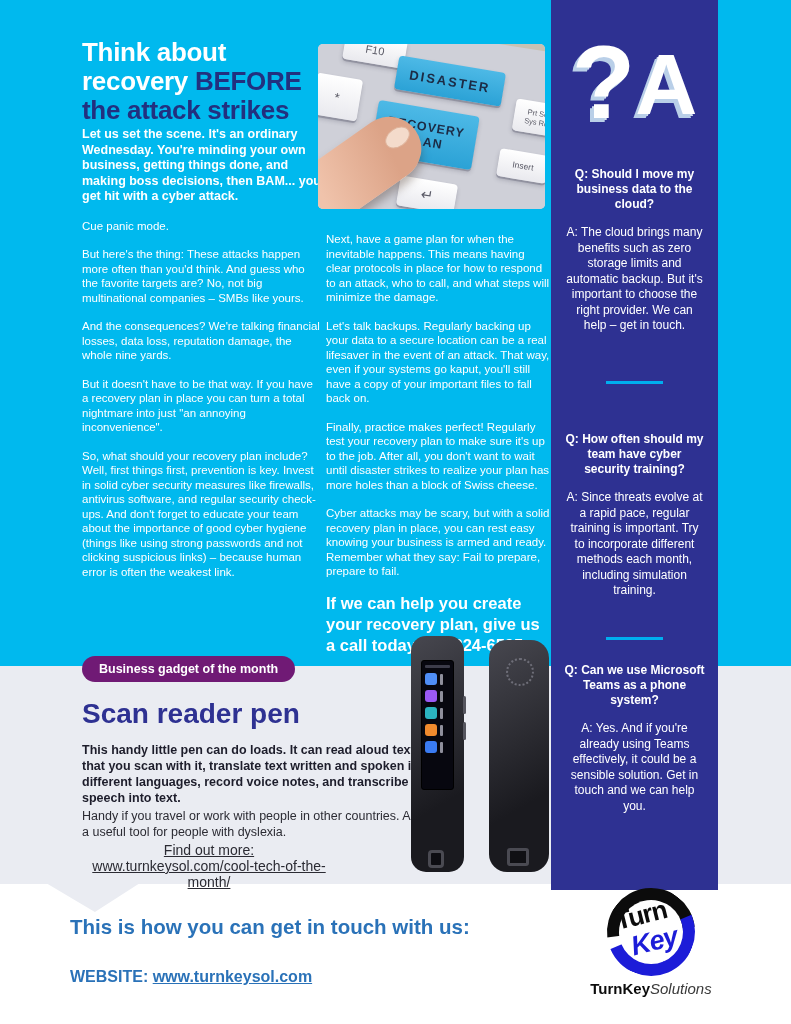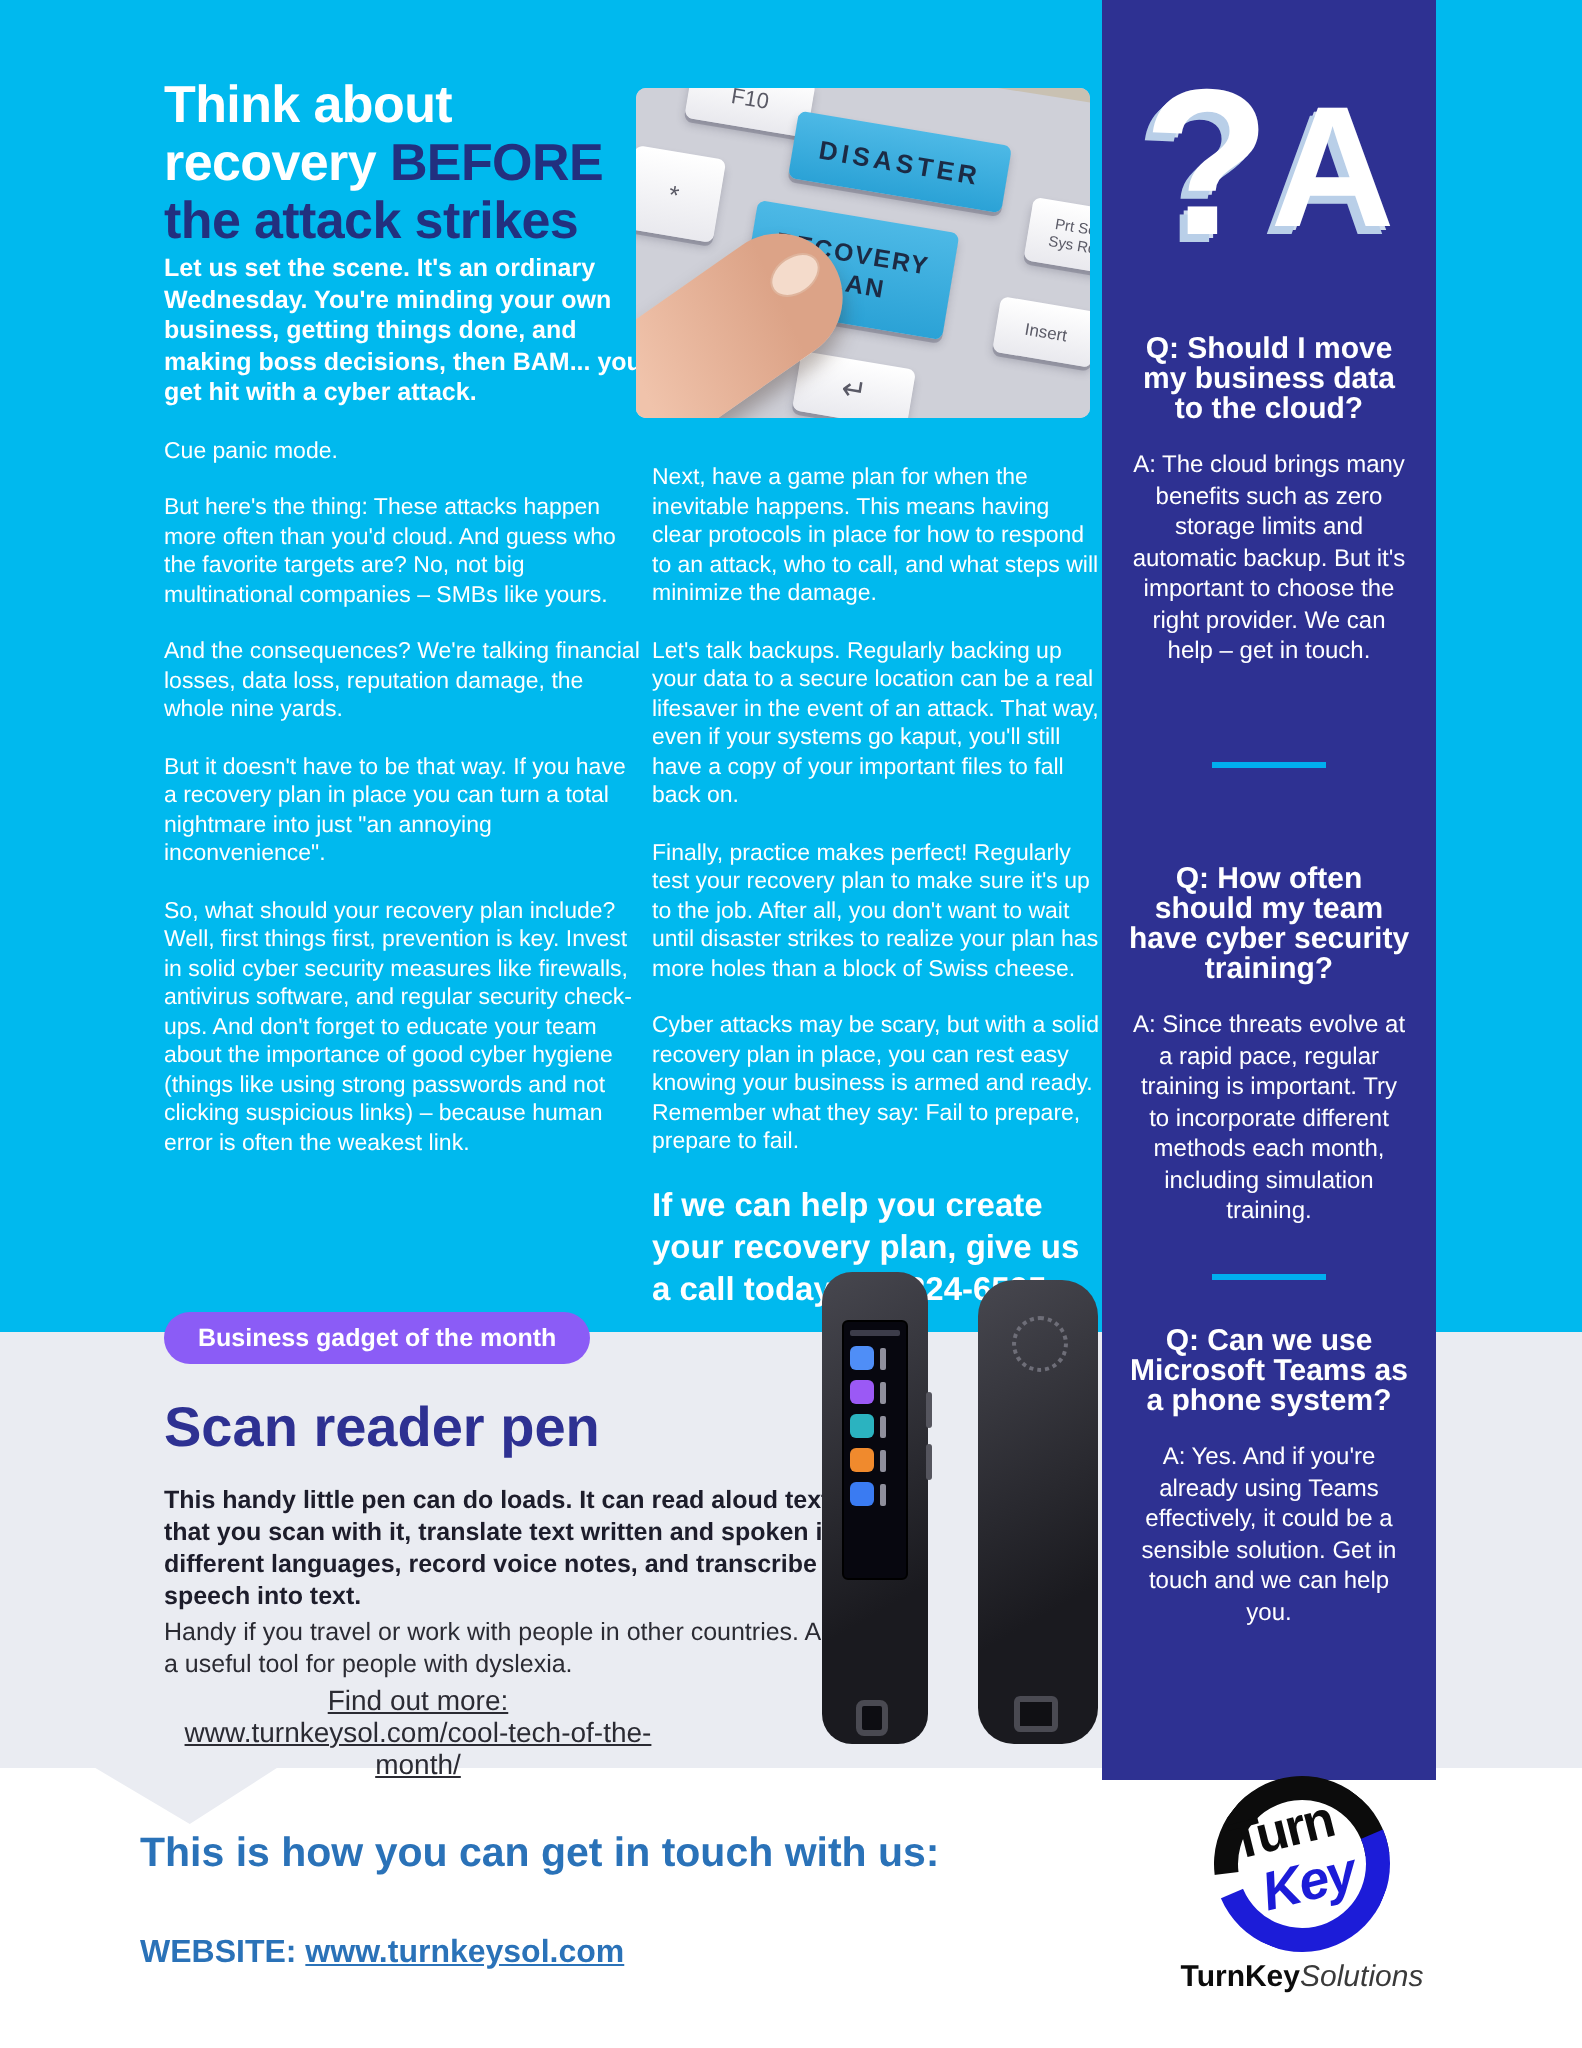--- a/index.html
+++ b/index.html
@@ -11,21 +11,21 @@
   .bg-gray { position:absolute; left:0; top:666px; width:791px; height:218px; background:#eaecf2; }
   .gray-tail { position:absolute; left:46px; top:883px; width:94px; height:29px; background:#eaecf2;
                clip-path:polygon(0 0,100% 0,52% 100%); }
 
   
   .sidebar { position:absolute; left:551px; top:0; width:167px; height:890px; background:#2e3192; color:#fff; }
   .qa-mark { position:absolute; top:30px; left:0; width:100%; text-align:center; font-weight:bold; color:#fff; }
   .qa-mark .q { font-size:104px; line-height:104px; text-shadow:-4px 4px 0 #b9cfe8, -2px 2px 0 #cfdcee; }
   .qa-mark .a { font-size:86px; line-height:86px; display:inline-block; transform:translateY(-4px); text-shadow:-4px 4px 0 #b9cfe8, -2px 2px 0 #cfdcee; }
   .faq { position:absolute; left:0; width:100%; padding:0 13px; text-align:center; }
-  .faq .q { font-weight:bold; font-size:15px; line-height:15px; margin-bottom:13px; }
+  .faq .q { font-weight:bold; font-size:12px; line-height:15px; margin-bottom:13px; }
   .faq .a { font-size:12px; line-height:15.5px; }
   .faq1 { top:167px; } .faq2 { top:432px; } .faq3 { top:663px; }
   .divider { position:absolute; left:55px; width:57px; height:3px; background:#00aeef; }
   .div1 { top:381px; } .div2 { top:637px; }
 
   
   .title { position:absolute; left:82px; top:38px; width:245px; font-size:26px; line-height:29px; font-weight:bold; letter-spacing:-0.3px; }
   .title .t-white { color:#ffffff; }
   .title .t-navy { color:#22307f; }
   .col-left { position:absolute; left:82px; top:127px; width:240px; color:#ffffff; font-size:11.5px; line-height:14.5px; }
@@ -47,21 +47,21 @@
   .k-disaster { left:78px; top:20px; width:108px; height:34px; font-size:13px; font-weight:bold; letter-spacing:2px; }
   .k-recovery { left:56px; top:64px; width:102px; height:54px; font-size:12.5px; font-weight:bold; letter-spacing:1px; flex-direction:column; line-height:15px; }
   .k-prtsc { left:196px; top:58px; width:46px; height:32px; font-size:7.5px; flex-direction:column; line-height:9px; }
   .k-insert { left:180px; top:108px; width:50px; height:28px; font-size:8.5px; }
   .k-enter { left:80px; top:136px; width:58px; height:30px; font-size:15px; }
   .finger { position:absolute; left:-28px; top:94px; width:138px; height:64px; border-radius:32px;
             background:linear-gradient(100deg,#f0c3ab 20%,#dca387 75%); transform:rotate(-35deg); box-shadow:-4px 6px 10px rgba(60,40,30,.35); }
   .nail { position:absolute; left:66px; top:84px; width:27px; height:19px; border-radius:50%; background:#f4dbcb; transform:rotate(-35deg); border:1px solid #dfb49c; }
 
   
-  .badge { position:absolute; left:82px; top:656px; background:#8b5cf6; color:#fff; font-weight:bold; font-size:12.5px;
+  .badge { position:absolute; left:82px; top:656px; background:#701a75; color:#fff; font-weight:bold; font-size:12.5px;
            padding:6px 17px; border-radius:14px; }
   .gadget-title { position:absolute; left:82px; top:698px; color:#2e3192; font-size:28px; font-weight:bold; }
   .gadget-bold { position:absolute; left:82px; top:742px; width:350px; color:#1d1d2b; font-weight:bold; font-size:12.5px; line-height:16px; }
   .gadget-text { position:absolute; left:82px; top:808px; width:350px; color:#2b2b33; font-size:12.5px; line-height:16px; }
   .find-more { position:absolute; left:82px; top:842px; width:254px; text-align:center; color:#2b2b33; font-size:14px; line-height:16px; }
   .find-more a, .find-more .lbl { color:#2b2b33; text-decoration:underline; }
 
   
   .pens { position:absolute; left:405px; top:630px; width:152px; height:246px; }
   .pen { position:absolute; background:linear-gradient(150deg,#47474f,#1a1a1f 70%); }
@@ -101,21 +101,21 @@
 
   <div class="bg-cyan"></div>
   <div class="bg-gray"></div>
   <div class="gray-tail"></div>
 
   <h1 class="title"><span class="t-white">Think about recovery </span><span class="t-navy">BEFORE the attack strikes</span></h1>
 
   <div class="col-left">
     <p class="lead">Let us set the scene. It's an ordinary Wednesday. You're minding your own business, getting things done, and making boss decisions, then BAM... you get hit with a cyber attack.</p>
     <p>Cue panic mode.</p>
-    <p>But here's the thing: These attacks happen more often than you'd cloud. And guess who the favorite targets are? No, not big multinational companies – SMBs like yours.</p>
+    <p>But here's the thing: These attacks happen more often than you'd think. And guess who the favorite targets are? No, not big multinational companies – SMBs like yours.</p>
     <p>And the consequences? We're talking financial losses, data loss, reputation damage, the whole nine yards.</p>
     <p>But it doesn't have to be that way. If you have a recovery plan in place you can turn a total nightmare into just "an annoying inconvenience".</p>
     <p>So, what should your recovery plan include? Well, first things first, prevention is key. Invest in solid cyber security measures like firewalls, antivirus software, and regular security check-ups. And don't forget to educate your team about the importance of good cyber hygiene (things like using strong passwords and not clicking suspicious links) – because human error is often the weakest link.</p>
   </div>
 
   <div class="photo">
     <div class="desk"></div>
     <div class="kbase"></div>
     <div class="key k-f10">F10</div>
     <div class="key k-star">*</div>

